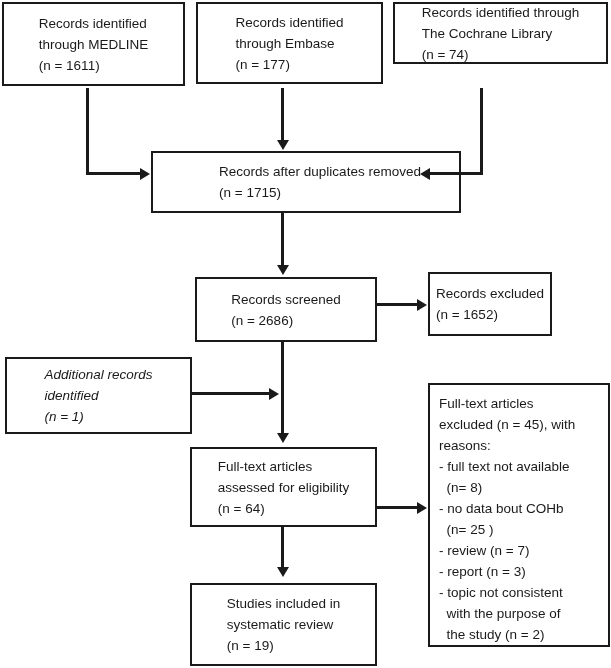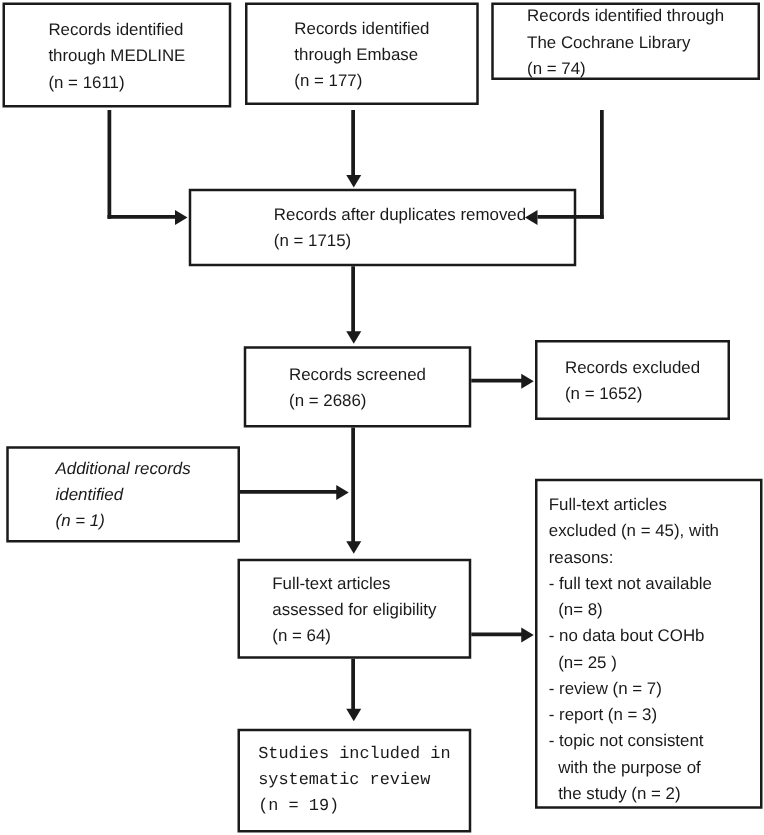--- a/index.html
+++ b/index.html
@@ -49,21 +49,21 @@
 (n = 177)</div>
   <div class="box center" style="left:393px;top:2px;width:215px;height:62px;">Records identified through
 The Cochrane Library
 (n = 74)</div>
 
   <div class="box center" style="left:151px;top:151px;width:310px;height:62px;padding-left:28px;">Records after duplicates removed
 (n = 1715)</div>
 
   <div class="box center" style="left:195px;top:277px;width:182px;height:65px;">Records screened
 (n = 2686)</div>
-  <div class="box center" style="left:428px;top:272px;width:156px;height:64px;">Records excluded
+  <div class="box center" style="left:428px;top:272px;width:124px;height:64px;">Records excluded
 (n = 1652)</div>
 
   <div class="box center" style="left:5px;top:357px;width:187px;height:77px;font-style:italic;">Additional records
 identified
 (n = 1)</div>
   <div class="box center" style="left:190px;top:447px;width:187px;height:80px;">Full-text articles
 assessed for eligibility
 (n = 64)</div>
   <div class="box left" style="left:428px;top:383px;width:182px;height:264px;">Full-text articles
 excluded (n = 45), with
@@ -71,21 +71,21 @@
 - full text not available
   (n= 8)
 - no data bout COHb
   (n= 25 )
 - review (n = 7)
 - report (n = 3)
 - topic not consistent
   with the purpose of
   the study (n = 2)</div>
 
-  <div class="box center" style="left:190px;top:583px;width:187px;height:83px;font-family:Liberation Mono, monospace;">Studies included in
+  <div class="box center" style="left:190px;top:583px;width:187px;height:83px;">Studies included in
 systematic review
 (n = 19)</div>
 
   <div>
     <div class="seg" style="left:86px;top:88px;width:3px;height:87px;"></div>
     <div class="seg" style="left:86px;top:172px;width:54px;height:3px;"></div>
     <div class="ah ah-right" style="left:140px;top:167.5px;"></div>
   </div>
 
   <div>

